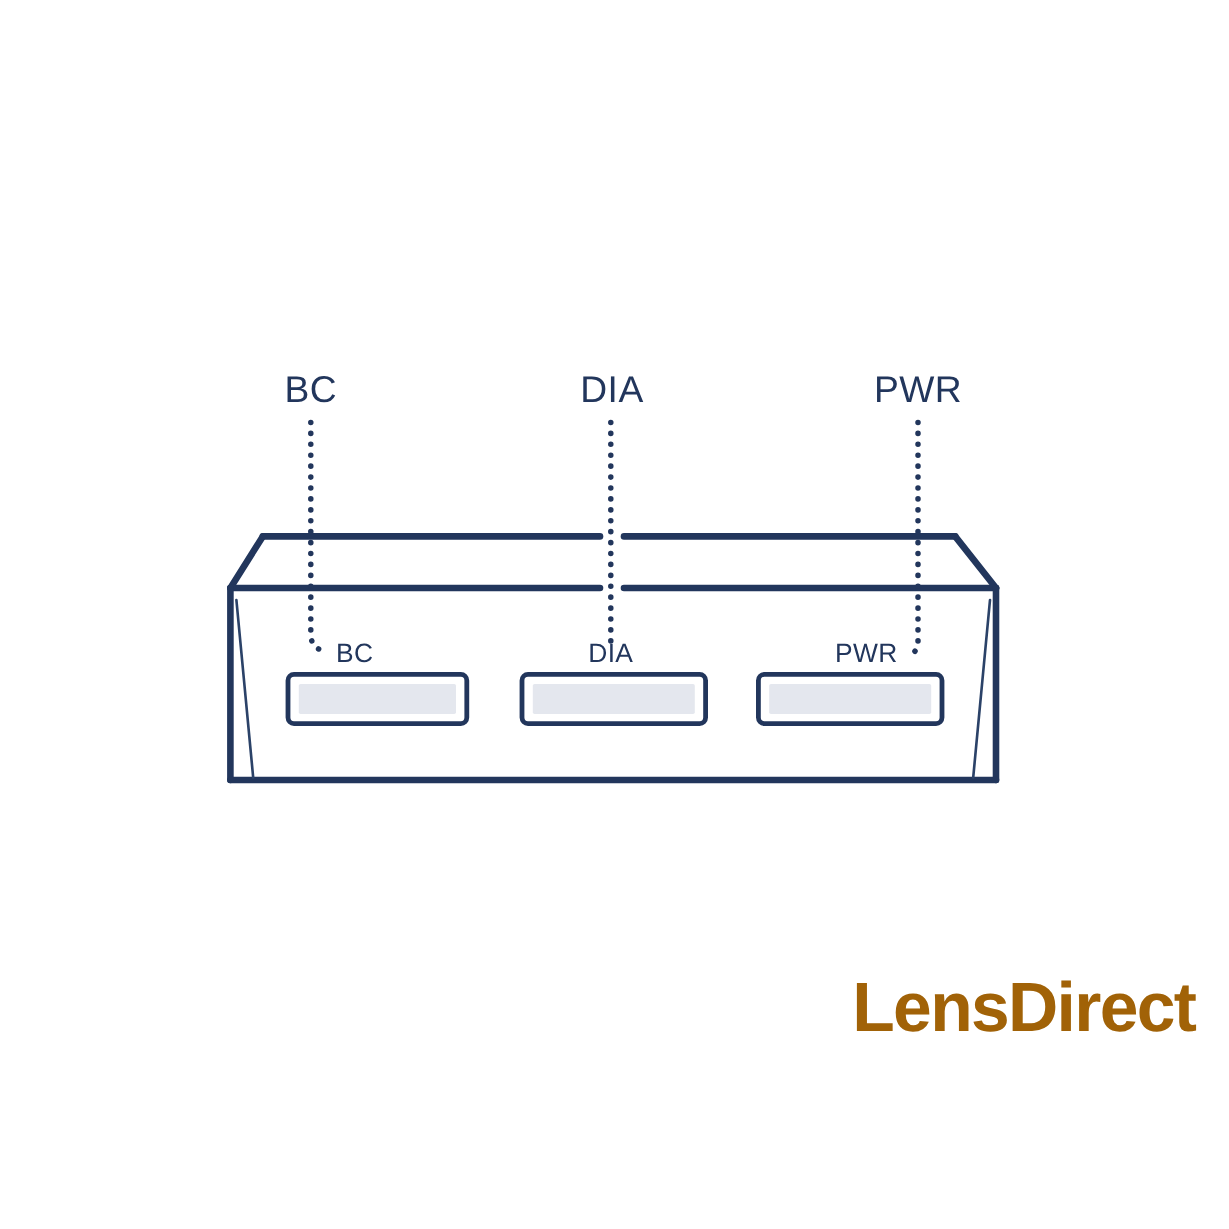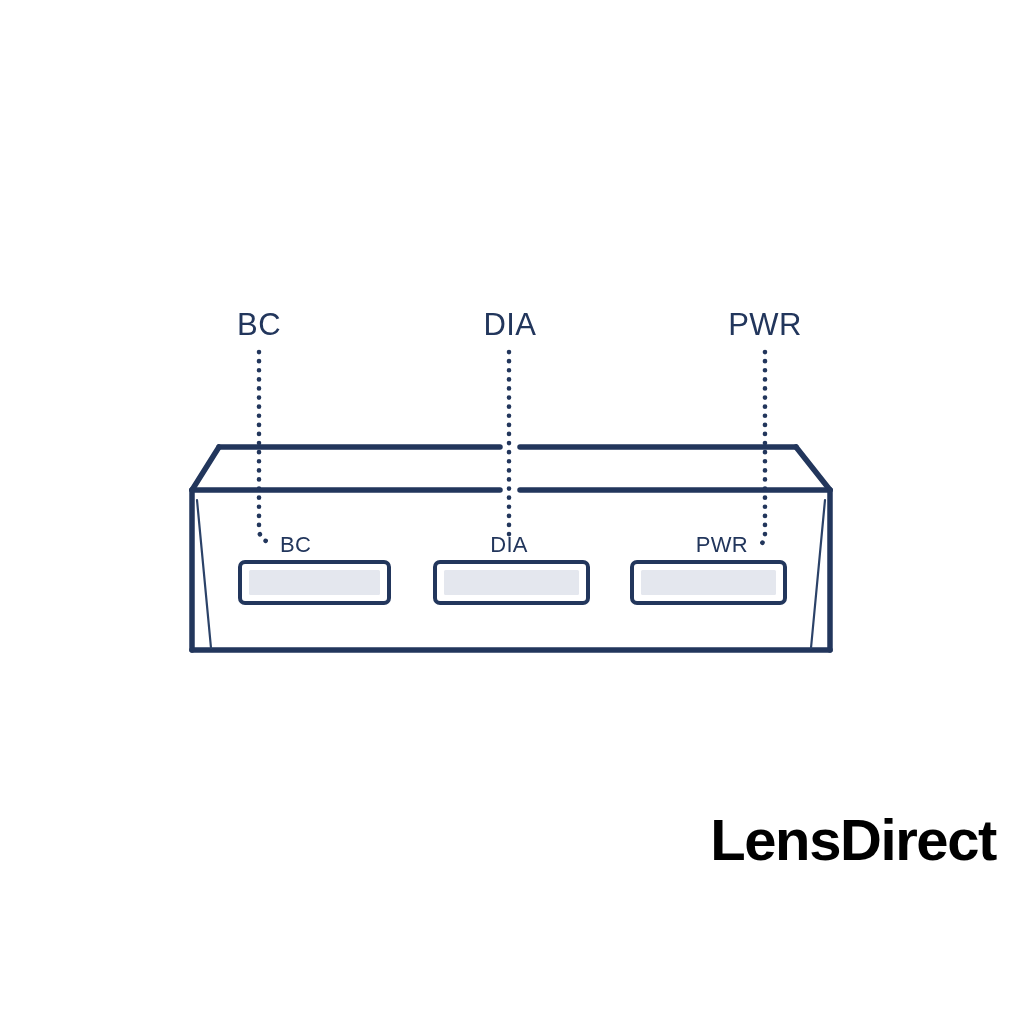--- a/index.html
+++ b/index.html
@@ -41,21 +41,21 @@
     fill: #22365c;
     letter-spacing: 0.3px;
   }
   .brand-text {
     position: absolute;
     right: 28px;
     bottom: 18px;
     font-family: "Liberation Sans", sans-serif;
     font-size: 58px;
     font-weight: 700;
-    color: #000000;
+    color: #a16207;
     letter-spacing: -1.4px;
     line-height: 1;
     white-space: nowrap;
   }
 </style>
 </head>
 <body>
 
 <div id="stage">
 

